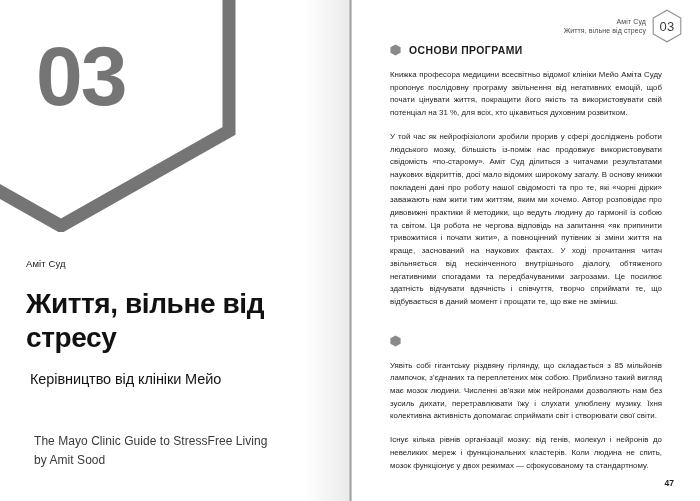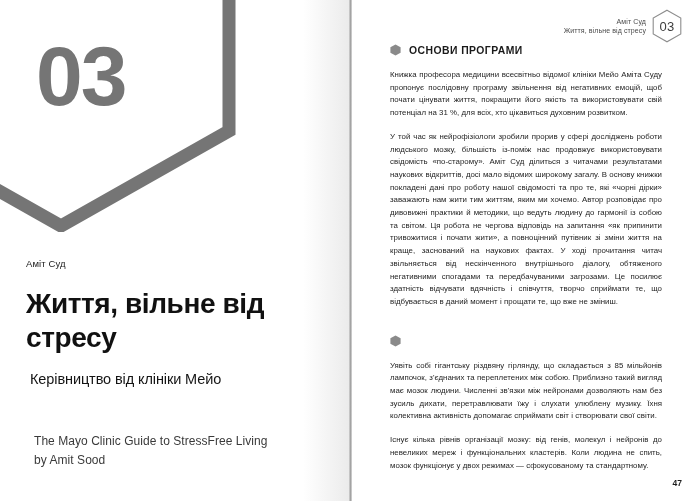--- a/index.html
+++ b/index.html
@@ -214,21 +214,21 @@
     text-align: justify;
     letter-spacing: 0.02px;
     hyphens: auto;
   }
   p.body:last-child { margin-bottom: 0; }
 
   .section-gap { height: 15px; }
 
   .folio {
     position: absolute;
-    right: 18px;
+    right: 26px;
     bottom: 13px;
     font-size: 8.5px;
     font-weight: 700;
     color: #1d1d1d;
   }
 </style>
 </head>
 <body>
 
 <div class="spread">

